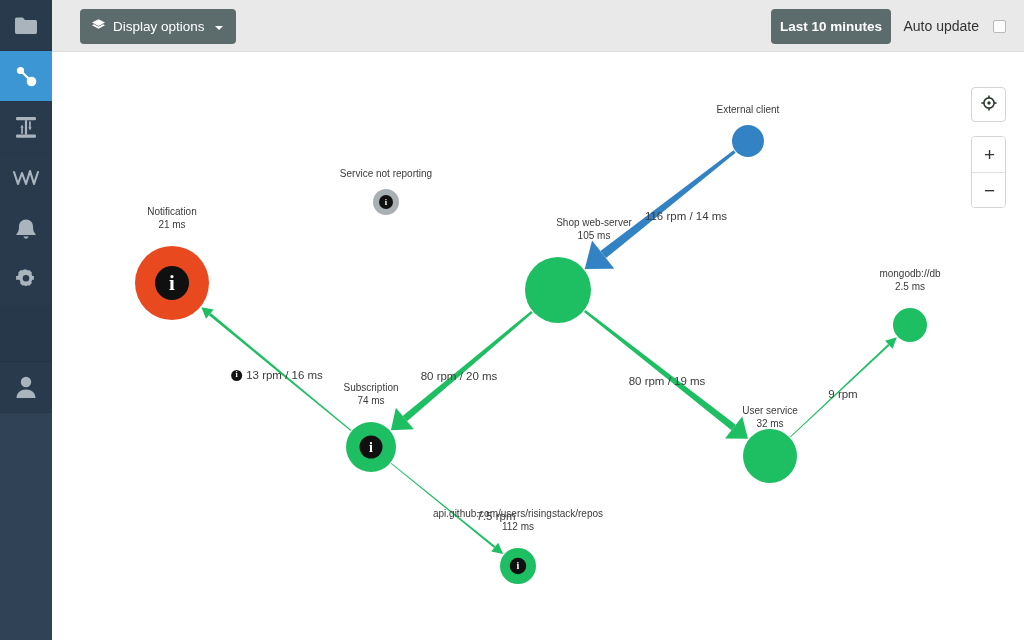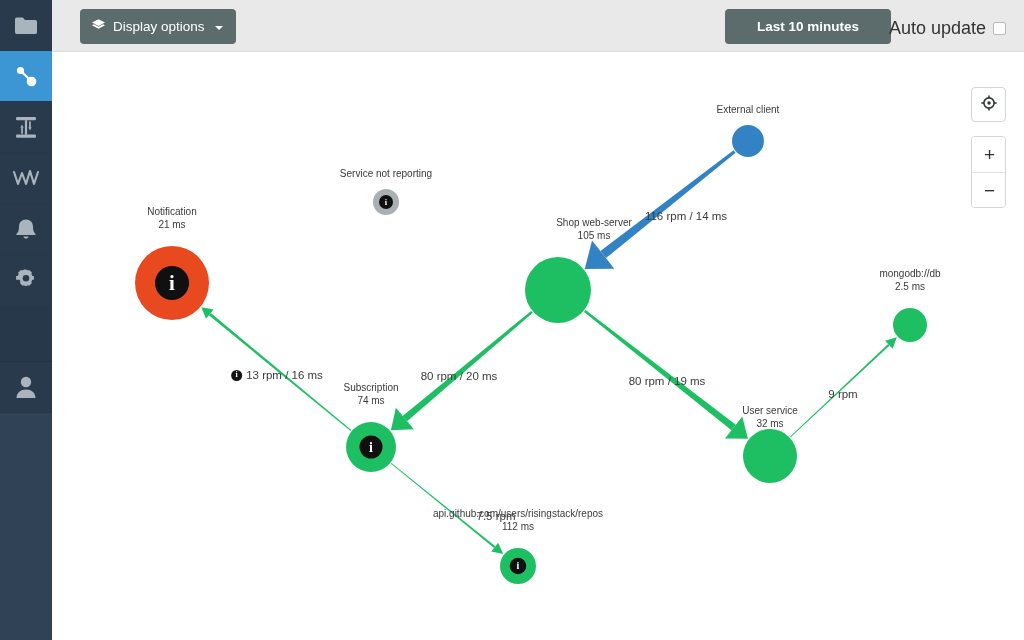--- a/index.html
+++ b/index.html
@@ -76,39 +76,39 @@
     border-left: 4px solid transparent;
     border-right: 4px solid transparent;
     border-top: 4px solid #ffffff;
     margin-left: 3px;
     margin-top: 2px;
   }
   #time-range {
     position: absolute;
     right: 133px; top: 9px;
     height: 35px;
-    padding: 0 32px;
+    padding: 0 9px;
     background: #5c6b6b;
     color: #ffffff;
     border: none;
     border-radius: 4px;
     font-size: 13.5px;
     font-weight: bold;
     font-family: "Liberation Sans", sans-serif;
     display: flex;
     align-items: center;
     cursor: pointer;
   }
   #auto-update-wrap {
     position: absolute;
     right: 18px; top: 18px;
     display: flex;
     align-items: center;
-    gap: 7px;
-    font-size: 18px;
+    gap: 14px;
+    font-size: 14px;
     color: #333333;
   }
   #auto-update-box {
     width: 13px; height: 13px;
     border: 1px solid #b9b9b9;
     border-radius: 2px;
     background: #fcfcfc;
     cursor: pointer;
   }
 

